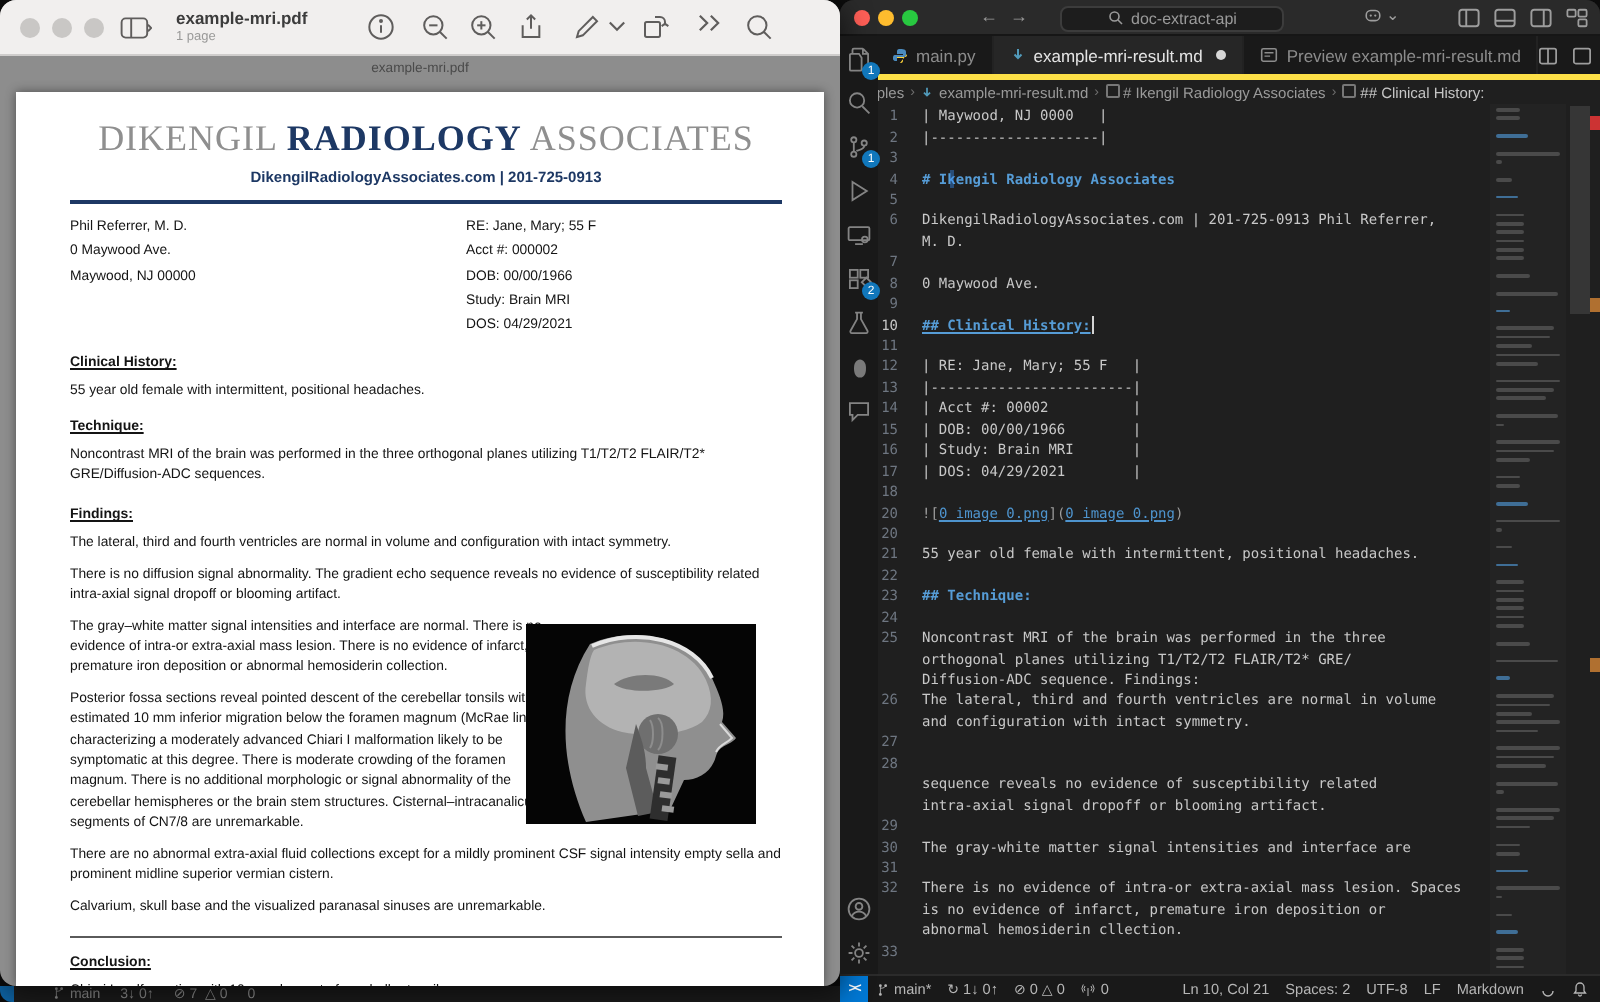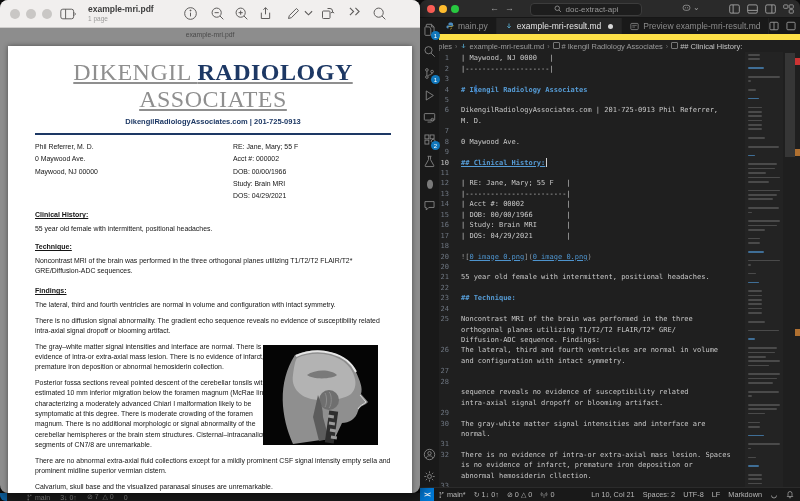--- a/index.html
+++ b/index.html
@@ -24,21 +24,21 @@
   .tl.g { left:31px; background:#28c840; }
   .nav-arrows { position:absolute; left:70px; top:3px; font-size:9px; color:#9d9d9d; letter-spacing:6px; }
   .cmd-center { position:absolute; left:110px; top:2.5px; width:112px; height:13px; background:#1d1d1d;
     border:1px solid #3c3c3c; border-radius:4px; display:flex; align-items:center; justify-content:center;
     gap:4px; font-size:8px; color:#9a9a9a; }
   .copilot { position:absolute; left:262px; top:3px; font-size:8px; color:#9d9d9d; display:flex; gap:2px; align-items:center;}
   .layout-icons { position:absolute; right:6px; top:4px; display:flex; gap:7px; }
   .layout-icons svg { display:block; }
 
   .vs-tabstrip { position:relative; height:22px; background:#191919; display:flex; align-items:stretch;
-    padding-left:18px; border-bottom:6px solid #fde047;}
+    padding-left:18px; border-bottom:3px solid #fde047;}
   .tab { display:flex; align-items:center; gap:4px; padding:0 8px; font-size:8.5px; color:#8c8c8c;
     border-right:1px solid #222; white-space:nowrap; }
   .tab.active { background:#262626; color:#e4e4e4; }
   .tab .dot { width:5px; height:5px; border-radius:50%; background:#d7d7d7; margin-left:3px; }
   .tab-actions { margin-left:auto; display:flex; align-items:center; gap:7px; padding-right:6px; color:#9d9d9d; font-size:9px;}
 
   .vs-breadcrumbs { height:12px; background:#1f1f1f; display:flex; align-items:center; gap:3px;
     font-size:7.5px; color:#9a9a9a; white-space:nowrap; overflow:hidden;}
   .vs-breadcrumbs .sep { color:#6d6d6d; font-size:7px; }
   .crumb-ico { display:inline-block; width:7px; height:7px; border:1px solid #777; border-radius:1px; margin-right:2px;}
@@ -88,21 +88,21 @@
   .pv-toolbar { position:relative; height:28px; background:#f1efee; border-bottom:1px solid #cfcdcc; }
   .pv-light { position:absolute; top:9px; width:10px; height:10px; border-radius:50%; background:#c9c7c5; }
   .pv-title { position:absolute; left:88px; top:4px; font-size:8.5px; font-weight:bold; color:#3c3c3c;}
   .pv-pages { position:absolute; left:88px; top:15px; font-size:6.5px; color:#9a9a99;}
   .pv-ico { position:absolute; top:6px; }
   .pv-ico svg { stroke:#5f5d5c; fill:none; stroke-width:1.2; display:block;}
   .pv-doclabel { position:absolute; left:0; width:420px; top:31px; text-align:center; font-size:6.8px; color:#4a4a4a;}
 
   .page { position:absolute; left:8px; right:8px; top:46px; bottom:0; background:#ffffff;
     box-shadow:0 0 5px rgba(0,0,0,.45); padding:13px 21px 0 27px; color:#141414; }
-  .rep-title { text-align:center; font-family:"Liberation Serif", serif; font-size:24px; letter-spacing:.5px; color:#8f8f8f;text-decoration:underline;}
+  .rep-title { text-align:center; font-family:"Liberation Serif", serif; font-size:18px; letter-spacing:.5px; color:#8f8f8f;}
   .rep-title .mid { color:#1d3864; font-weight:bold; }
   .rep-contact { text-align:center; font-size:7.5px; font-weight:bold; color:#1d3864; margin-top:4px;}
   .rep-rule { height:2px; background:#1d3864; margin-top:7px; }
   .rep-info { display:flex; margin-top:6px; font-size:6.9px; line-height:12.3px;}
   .rep-info .col-l { width:198px; }
   .rep-info .col-r { width:150px; }
   .sec-h { font-size:7px; font-weight:bold; text-decoration:underline; margin-top:9px; }
   .sec-p { font-size:6.9px; line-height:10.3px; margin-top:5.5px; }
   .findings { position:relative; }
   .sec-p.narrow { width:242px; }
@@ -320,21 +320,20 @@
           <div class="crow"><span class="ln"></span><span class="ct">orthogonal planes utilizing T1/T2/T2 FLAIR/T2* GRE/</span></div>
           <div class="crow"><span class="ln"></span><span class="ct">Diffusion-ADC sequence. Findings:</span></div>
           <div class="crow"><span class="ln">26</span><span class="ct">The lateral, third and fourth ventricles are normal in volume</span></div>
           <div class="crow"><span class="ln"></span><span class="ct">and configuration with intact symmetry.</span></div>
           <div class="crow"><span class="ln">27</span><span class="ct"></span></div>
           <div class="crow"><span class="ln">28</span></div>
           <div class="crow"><span class="ln"></span><span class="ct">sequence reveals no evidence of susceptibility related</span></div>
           <div class="crow"><span class="ln"></span><span class="ct">intra-axial signal dropoff or blooming artifact.</span></div>
           <div class="crow"><span class="ln">29</span><span class="ct"></span></div>
           <div class="crow"><span class="ln">30</span><span class="ct">The gray-white matter signal intensities and interface are</span></div>
-          <div class="crow"><span class="ln"></span><span class="ct">normal.</span></div>
           <div class="crow"><span class="ln">31</span><span class="ct"></span></div>
           <div class="crow"><span class="ln">32</span><span class="ct">There is no evidence of intra-or extra-axial mass lesion. Spaces</span></div>
           <div class="crow"><span class="ln"></span><span class="ct">is no evidence of infarct, premature iron deposition or</span></div>
           <div class="crow"><span class="ln"></span><span class="ct">abnormal hemosiderin cllection.</span></div>
           <div class="crow"><span class="ln">33</span><span class="ct"></span></div>
         </div>
       <div class="minimap" id="minimap">
           <div class="mm-row" style="width: 12px;"></div>
           <div class="mm-row" style="width: 12px;"></div>
           <div class="mm-row" style="width: 0px; background: transparent;"></div>

